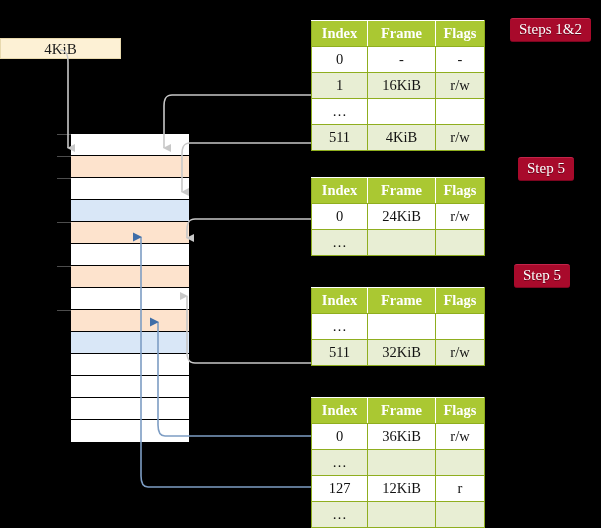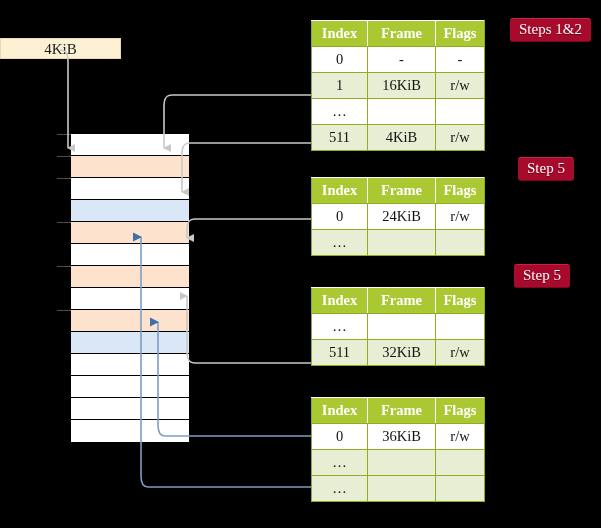--- a/index.html
+++ b/index.html
@@ -228,20 +228,25 @@
       <tbody>
         <tr>
           <td class="col-i">0</td>
           <td class="col-f">36KiB</td>
           <td class="col-g">r/w</td>
         </tr>
         <tr class="alt">
           <td class="col-i">…</td>
           <td class="col-f"></td>
           <td class="col-g"></td>
+        </tr>
+        <tr>
+          <td class="col-i">127</td>
+          <td class="col-f">12KiB</td>
+          <td class="col-g">r</td>
         </tr>
         <tr class="alt">
           <td class="col-i">…</td>
           <td class="col-f"></td>
           <td class="col-g"></td>
         </tr>
       </tbody>
     </table>
 
   <svg class="wires" viewBox="0 0 601 528" xmlns="http://www.w3.org/2000/svg">

